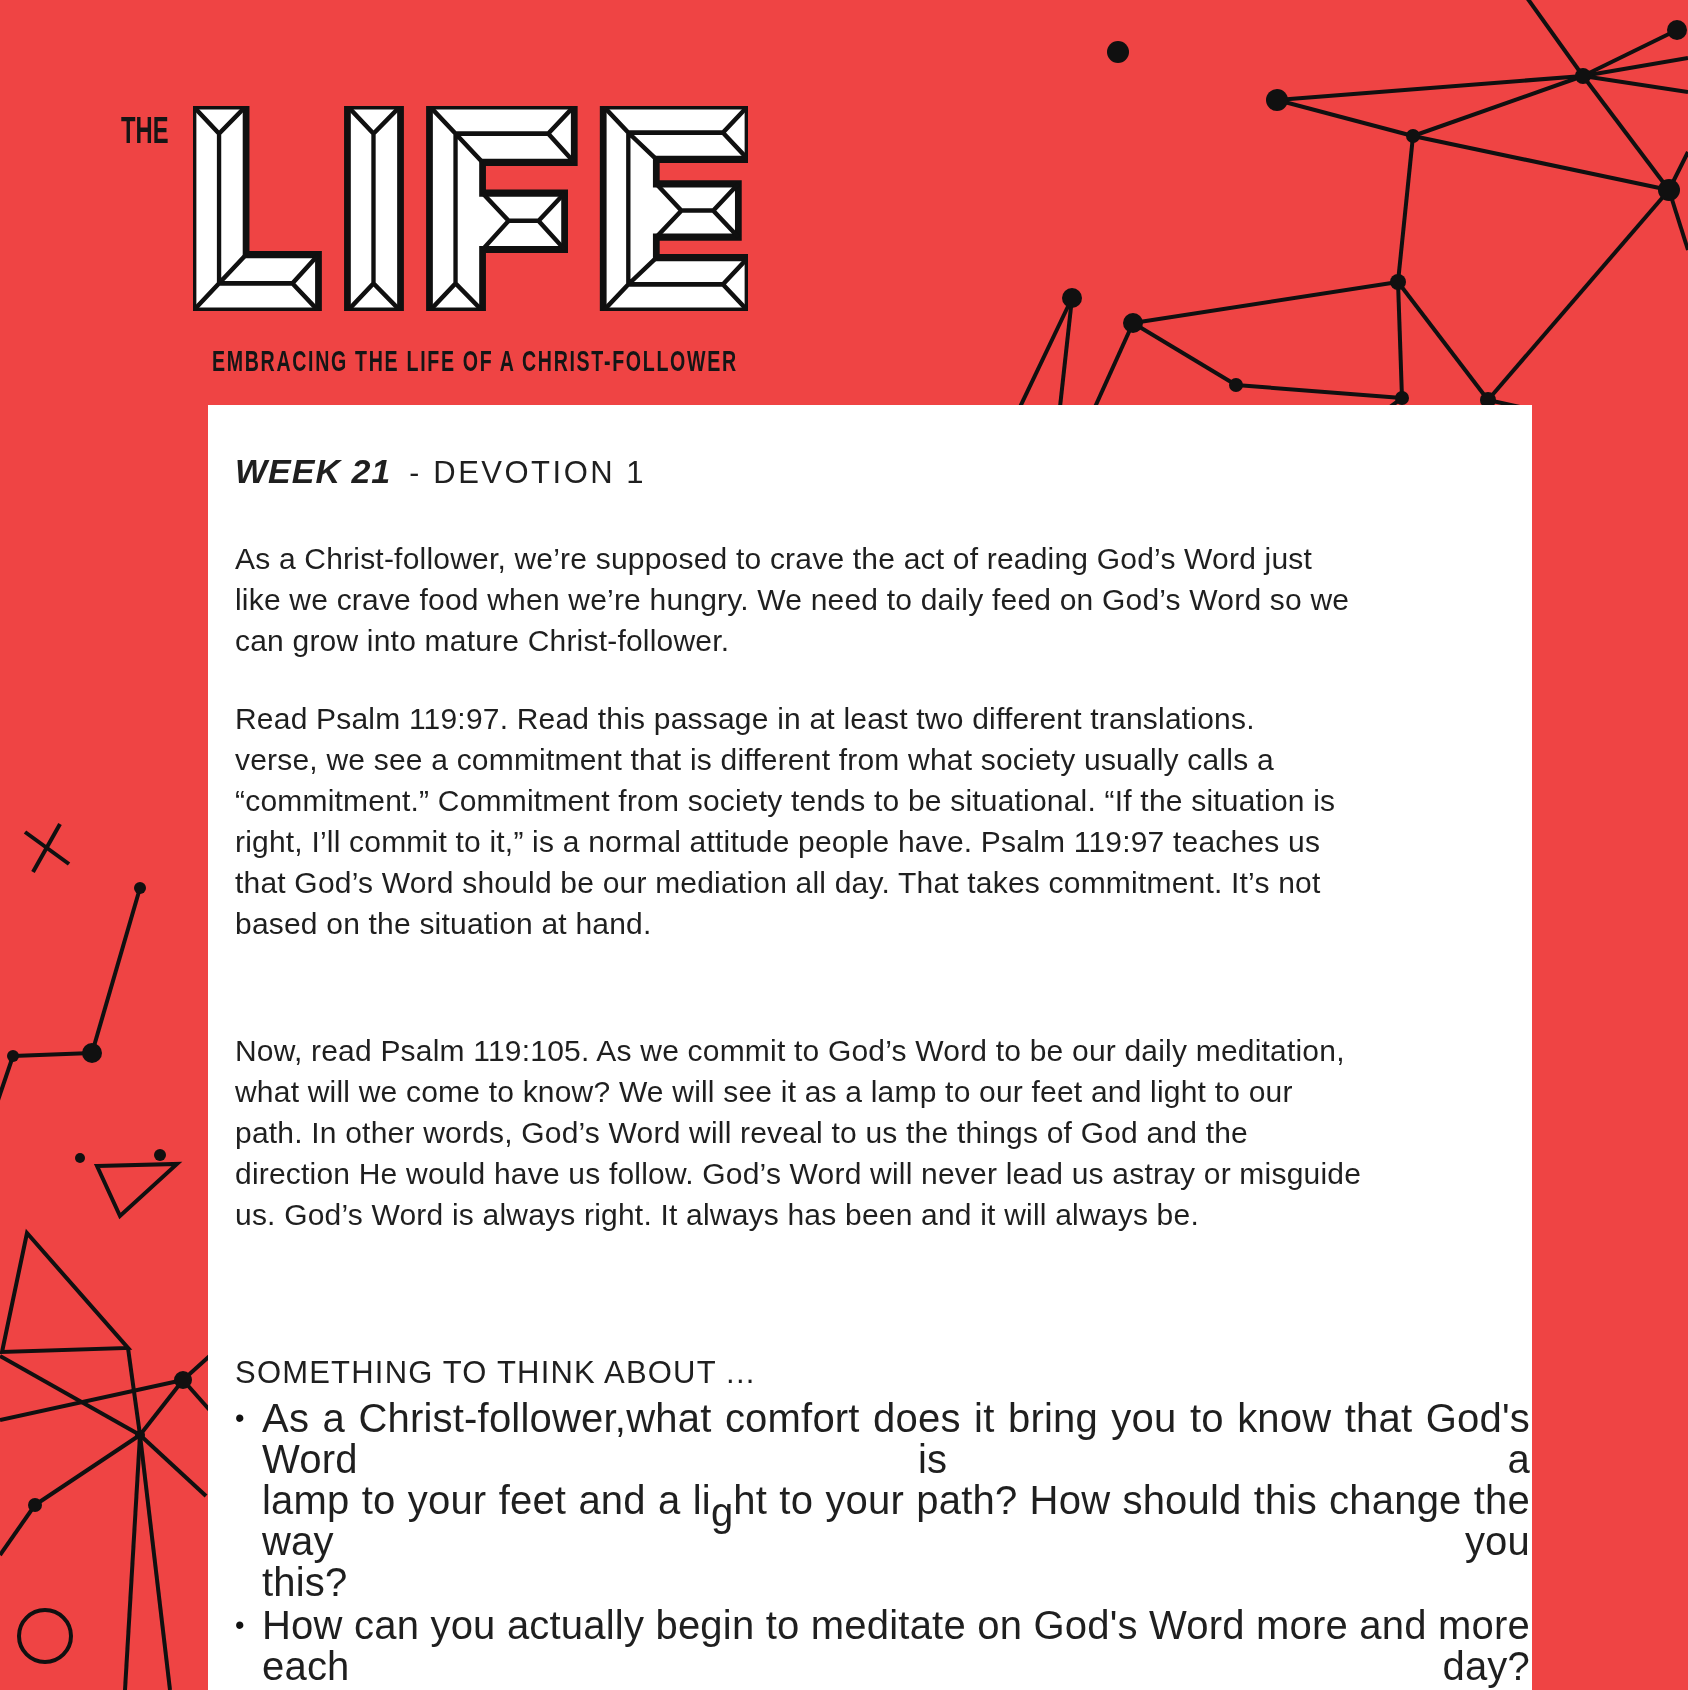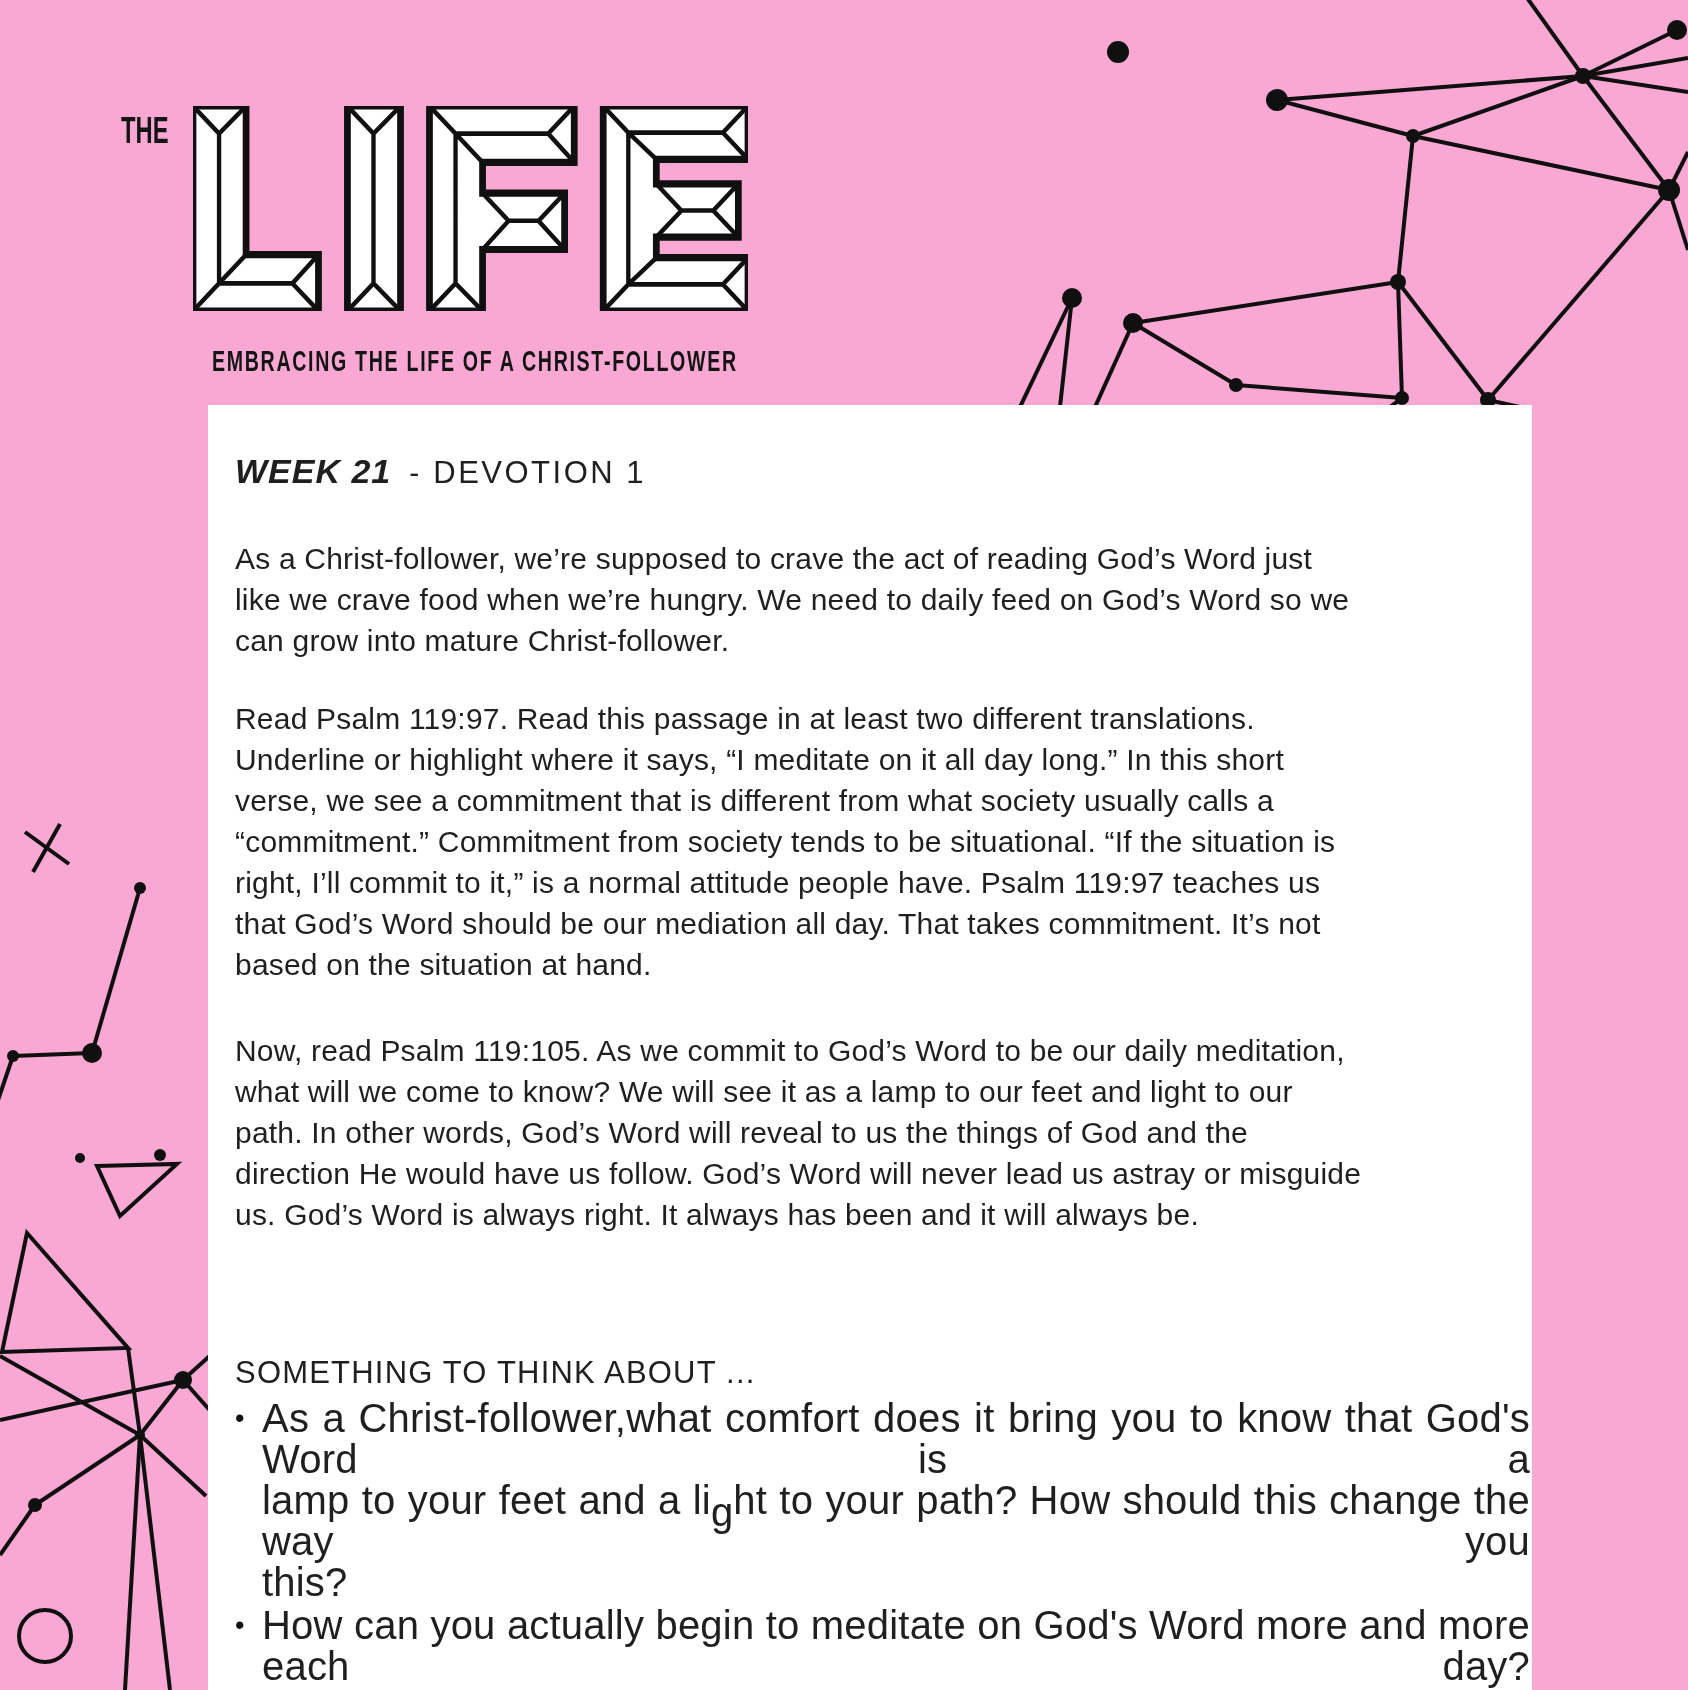--- a/index.html
+++ b/index.html
@@ -1,19 +1,19 @@
 <!DOCTYPE html>
 <html><head>
 <meta charset="utf-8">
 <style>
   html,body{margin:0;padding:0;}
   .page{
     position:relative;
     width:1688px;height:1690px;
-    background:#f9a8d4;
+    background:#ef4444;
     overflow:hidden;
     font-family:"Liberation Sans", sans-serif;
     color:#1f1f1f;
   }
   svg.deco{position:absolute;}
   .net-tr{left:1000px;top:0;}
   .net-bl{left:0;top:760px;}
 
   
   .logo-the{
@@ -191,21 +191,20 @@
     </div>
 
     <div class="para p1">
       <div class="pline">As a Christ-follower, we’re supposed to crave the act of reading God’s Word just</div>
       <div class="pline">like we crave food when we’re hungry. We need to daily feed on God’s Word so we</div>
       <div class="pline">can grow into mature Christ-follower.</div>
     </div>
 
     <div class="para p2">
       <div class="pline">Read Psalm 119:97. Read this passage in at least two different translations.</div>
-      <div class="pline">Underline or highlight where it says, “I meditate on it all day long.” In this short</div>
       <div class="pline">verse, we see a commitment that is different from what society usually calls a</div>
       <div class="pline">“commitment.” Commitment from society tends to be situational. “If the situation is</div>
       <div class="pline">right, I’ll commit to it,” is a normal attitude people have. Psalm 119:97 teaches us</div>
       <div class="pline">that God’s Word should be our mediation all day. That takes commitment. It’s not</div>
       <div class="pline">based on the situation at hand.</div>
     </div>
 
     <div class="para p3">
       <div class="pline">Now, read Psalm 119:105. As we commit to God’s Word to be our daily meditation,</div>
       <div class="pline">what will we come to know? We will see it as a lamp to our feet and light to our</div>

